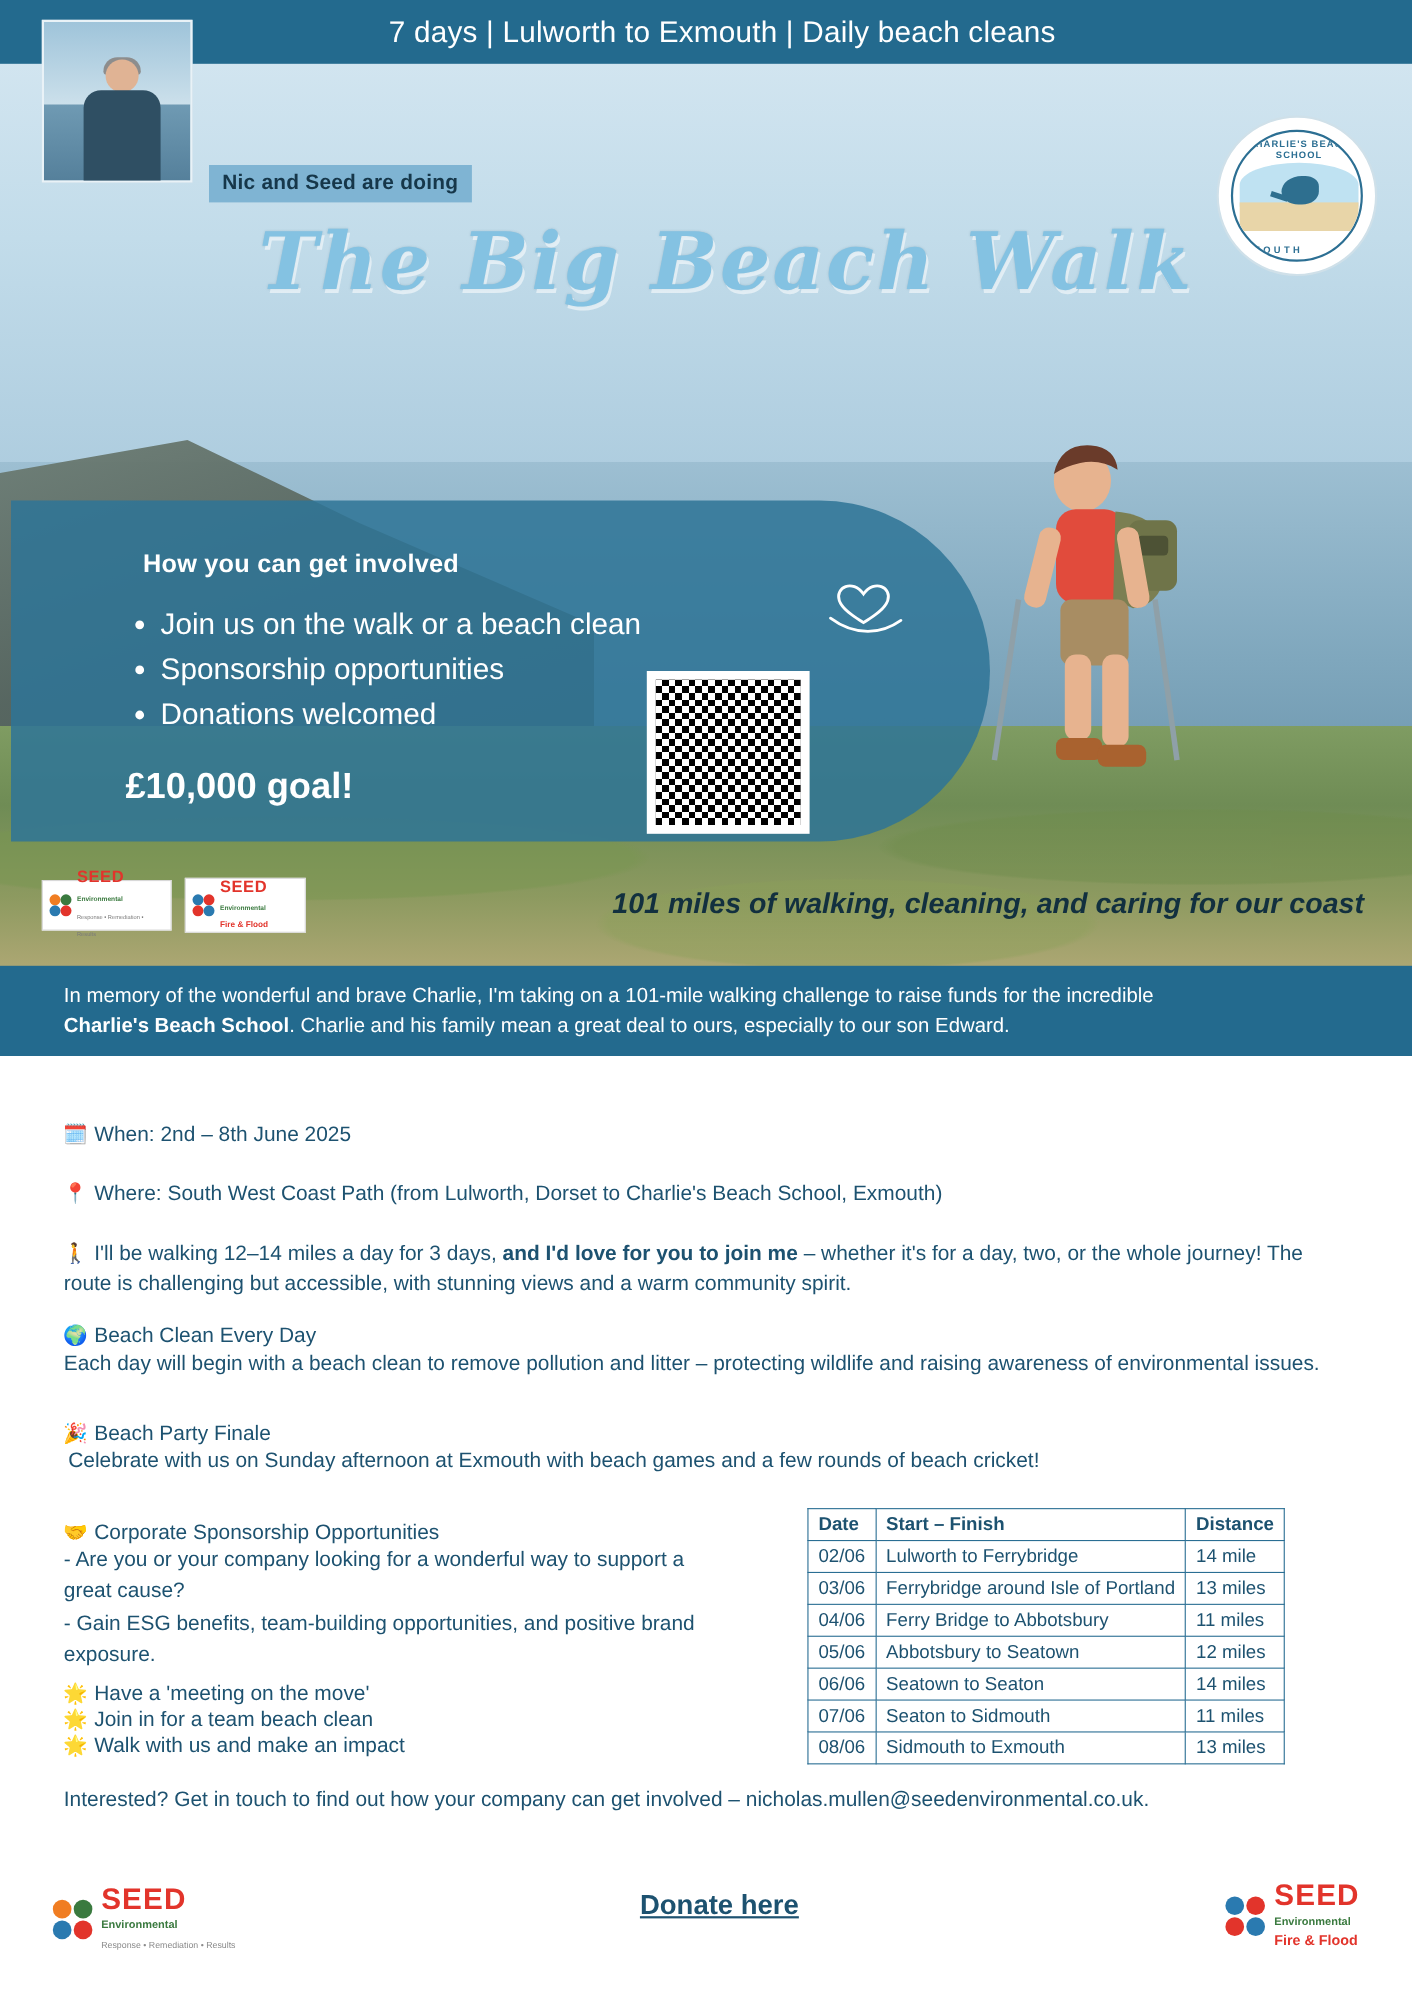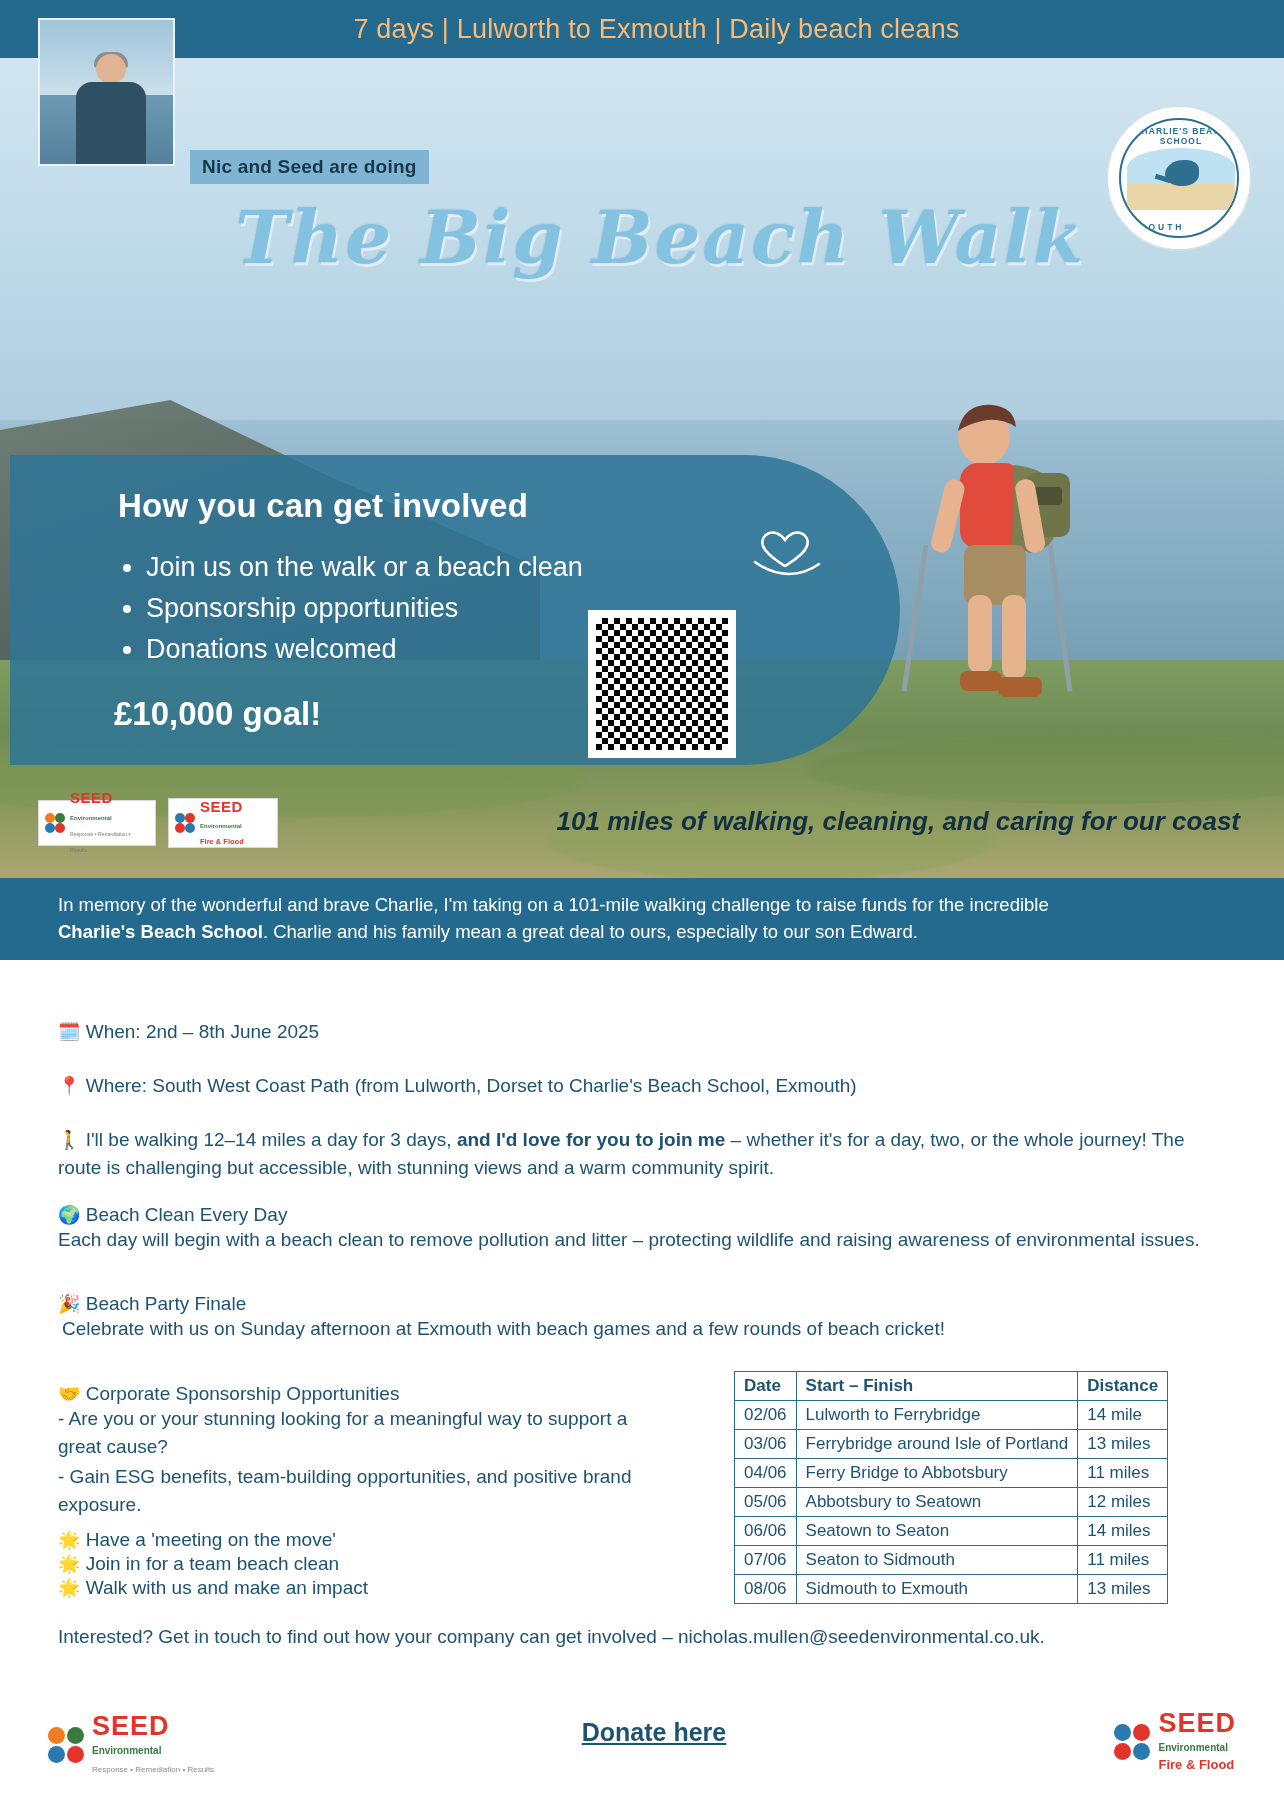--- a/index.html
+++ b/index.html
@@ -28,21 +28,21 @@
   .photo-grass { position:absolute; left:0; top:660px; width:1284px; height:240px;
                background:linear-gradient(180deg,#7f9c62 0%, #6f8c55 30%, #8d9a60 65%, #b7ab79 100%); }
   .photo-grass2 { position:absolute; left:0; top:700px; width:1284px; height:200px;
                background:
                  radial-gradient(ellipse at 20% 40%, rgba(120,150,80,.8) 0 22%, transparent 23%),
                  radial-gradient(ellipse at 60% 70%, rgba(140,160,90,.7) 0 20%, transparent 21%),
                  radial-gradient(ellipse at 85% 35%, rgba(110,140,75,.7) 0 18%, transparent 19%);
                opacity:.6; }
 
   .poster-topbar { position:absolute; left:0; top:0; width:1284px; height:58px;
-                   background:#236a8e; color:#fdba74; display:flex; align-items:center; justify-content:center;padding-left:29px; }
+                   background:#236a8e; color:#ffffff; display:flex; align-items:center; justify-content:center;padding-left:29px; }
   .poster-topbar .t { font-size:27px; font-weight:400; letter-spacing:.2px; }
 
   .photo-frame { position:absolute; left:38px; top:18px; width:137px; height:148px;
                  background:#bcd3e0; border:2px solid #e9f2f7; overflow:hidden; }
   .pf-sky { position:absolute; left:0; top:0; width:100%; height:56%; background:linear-gradient(180deg,#9fc4da,#cfe2ec); }
   .pf-sea { position:absolute; left:0; top:52%; width:100%; height:48%; background:linear-gradient(180deg,#6f9ab3,#55809b); }
   .pf-person { position:absolute; left:28px; top:34px; width:84px; height:116px; }
   .pf-head { position:absolute; left:28px; top:0; width:30px; height:30px; border-radius:50%; background:#e0b394; }
   .pf-hair { position:absolute; left:26px; top:-2px; width:34px; height:16px; border-radius:16px 16px 4px 4px; background:#8d8d8d; }
   .pf-body { position:absolute; left:8px; top:28px; width:70px; height:90px; border-radius:16px 16px 0 0; background:#2f4f63; }
@@ -63,21 +63,21 @@
   .logo-circle .bird-sand { position:absolute; left:6px; top:64px; width:108px; height:26px; background:#e8d5a8; }
   .logo-circle .bird { position:absolute; left:44px; top:40px; width:34px; height:26px; background:#2e6f8f; border-radius:60% 40% 50% 50%; }
   .logo-circle .bird:after { content:""; position:absolute; left:-10px; top:16px; width:16px; height:5px; background:#2e6f8f; transform:rotate(18deg); }
   .logo-top-text { position:absolute; left:0; top:6px; width:120px; text-align:center; font-size:8.5px; font-weight:700; color:#2c6f93; letter-spacing:1px; }
   .logo-bot-text { position:absolute; left:0; bottom:4px; width:120px; text-align:left; font-size:8.5px; font-weight:700; color:#2c6f93; letter-spacing:3px; }
   .logo-white-tab { position:absolute; right:32px; top:140px; width:120px; height:120px; background:#fff; z-index:-1; }
 
   
   .panel { position:absolute; left:10px; top:455px; width:890px; height:310px;
            background:rgba(46,116,150,.86); border-radius:0 160px 160px 0; color:#fff; }
-  .panel h2 { margin:4px; position:absolute; left:104px; top:28px; font-size:33px; font-weight:700; letter-spacing:.2px; }
+  .panel h2 { margin:16px; position:absolute; left:104px; top:28px; font-size:23px; font-weight:700; letter-spacing:.2px; }
   .panel ul { position:absolute; left:100px; top:92px; margin:0; padding-left:36px; list-style:disc; }
   .panel li { font-size:27px; line-height:1.52; font-weight:400; }
   .panel .goal { position:absolute; left:104px; top:240px; font-size:33px; font-weight:700; }
 
   .hand-heart { position:absolute; left:735px; top:55px; width:80px; height:70px; }
   .qr { position:absolute; left:578px; top:155px; width:148px; height:148px; background:#fff; padding:8px; }
   .qr-inner { width:100%; height:100%;
      background-image:
        repeating-linear-gradient(90deg,#000 0 6px, #fff 6px 12px),
        repeating-linear-gradient(0deg,#000 0 6px, #fff 6px 12px);
@@ -290,21 +290,21 @@
     <div class="blk row-party-h">
       <span class="emoji">🎉</span>
       <span>Beach Party Finale</span>
     </div>
     <div class="blk row-party-b">Celebrate with us on Sunday afternoon at Exmouth with beach games and a few rounds of beach cricket!</div>
 
     <div class="blk row-corp-h">
       <span class="emoji">🤝</span>
       <span>Corporate Sponsorship Opportunities</span>
     </div>
-    <div class="blk row-corp-b">- Are you or your stunning looking for a meaningful way to support a great cause?</div>
+    <div class="blk row-corp-b">- Are you or your company looking for a wonderful way to support a great cause?</div>
     <div class="blk row-esg">- Gain ESG benefits, team-building opportunities, and positive brand exposure.</div>
 
     <div class="blk row-star1">
       <span class="emoji">🌟</span>
       <span>Have a 'meeting on the move'</span>
     </div>
     <div class="blk row-star2">
       <span class="emoji">🌟</span>
       <span>Join in for a team beach clean</span>
     </div>

